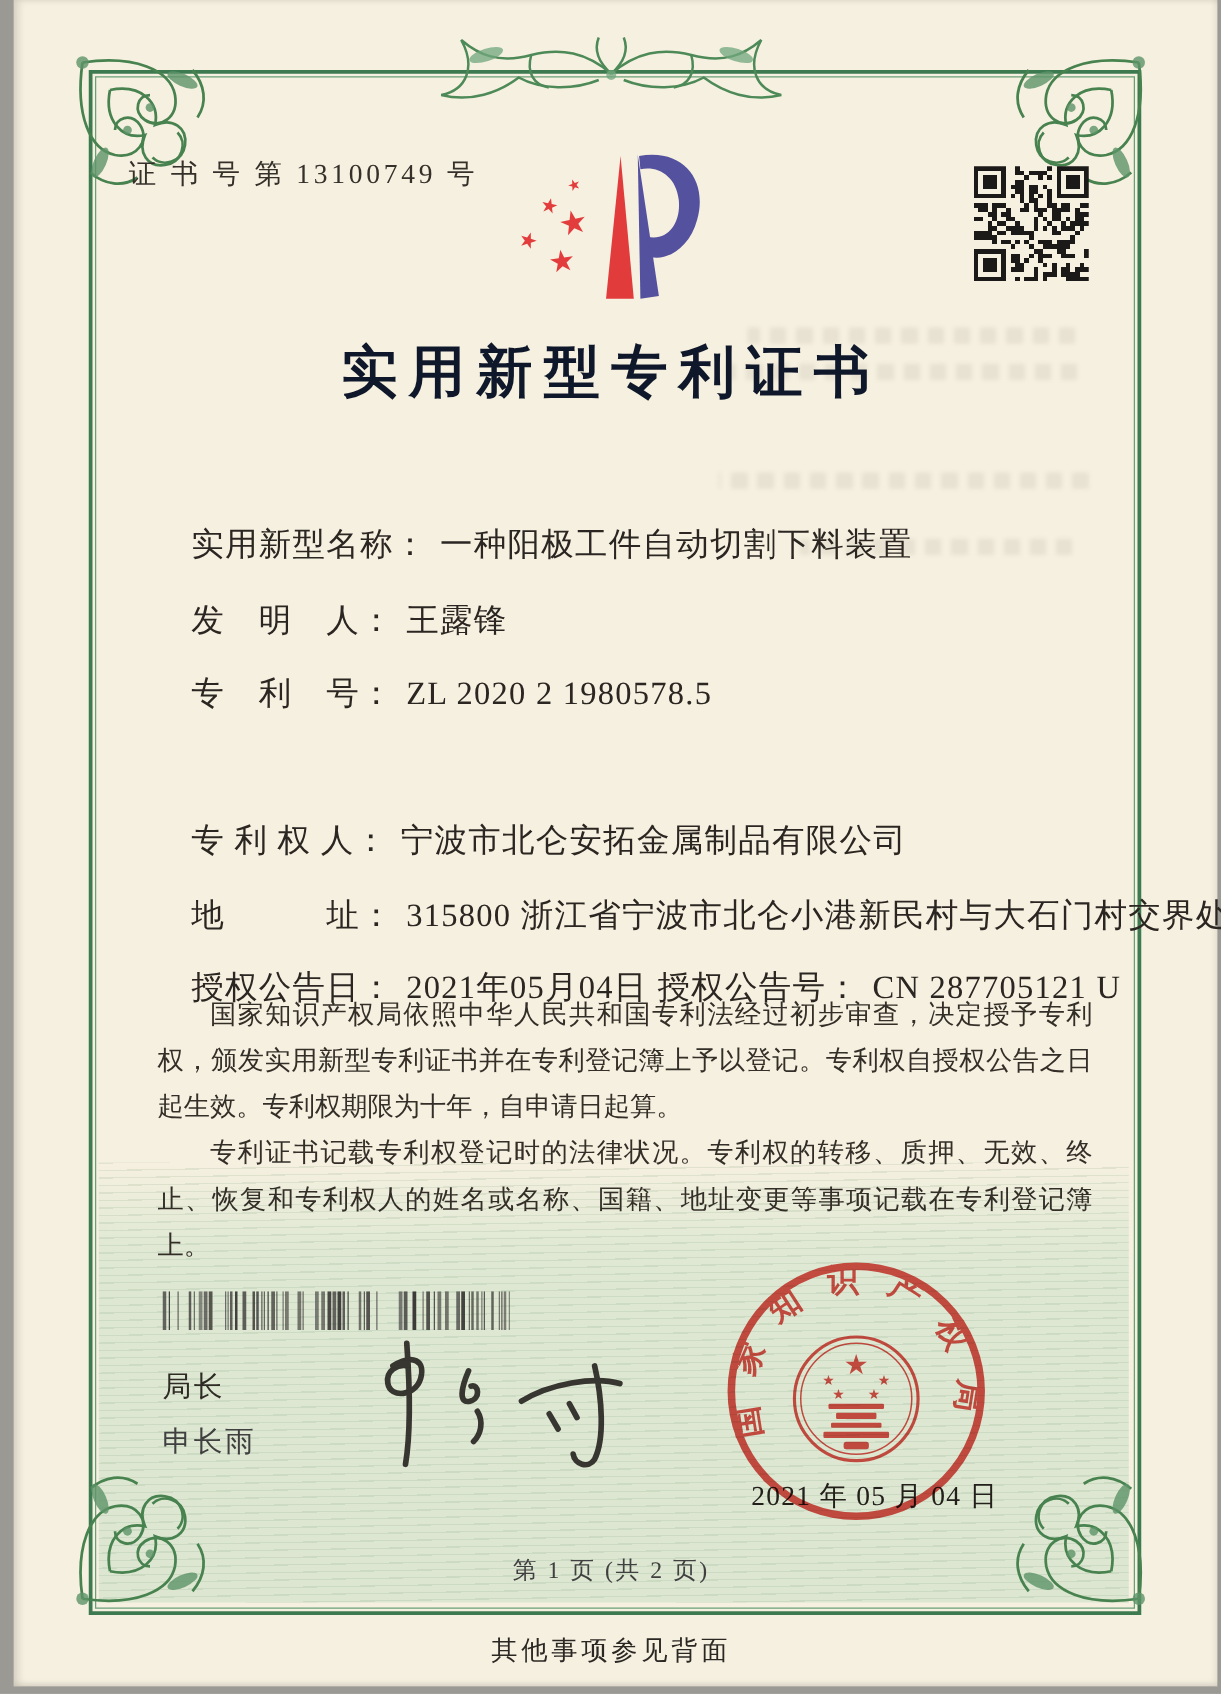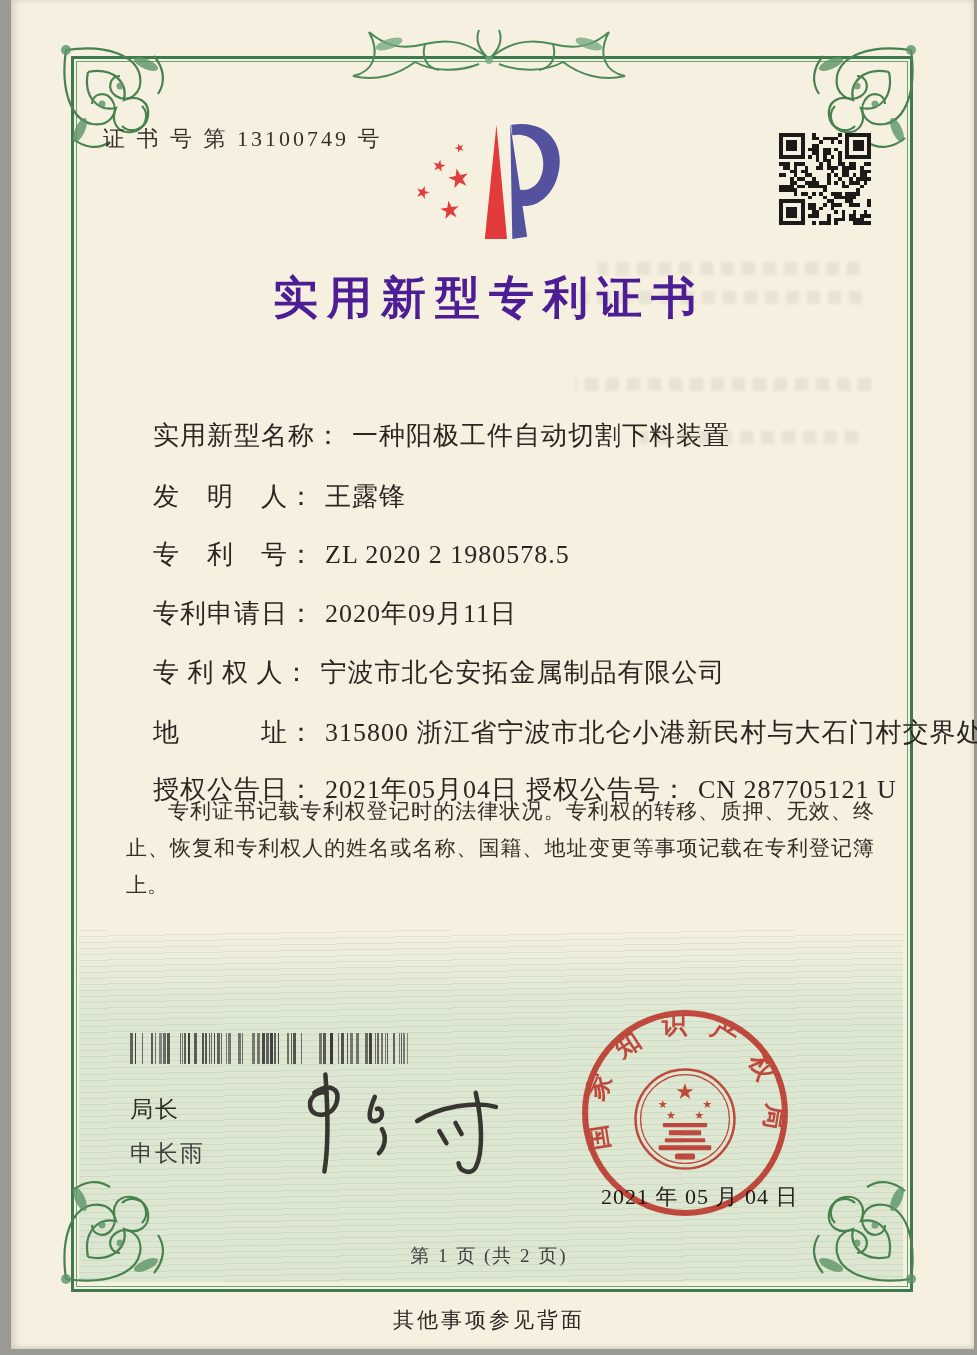--- a/index.html
+++ b/index.html
@@ -25,21 +25,21 @@
   .orn-tr{left:804px;top:42px;transform:scaleX(-1);}
   .orn-bl{left:58px;top:1172px;transform:scaleY(-1);}
   .orn-br{left:804px;top:1172px;transform:scale(-1,-1);}
   .orn-top{left:329px;top:14px;}
   
   .cert-no{position:absolute;left:103px;top:124px;font-size:22px;letter-spacing:3px;color:#35302a;}
   .logo{position:absolute;left:405px;top:110px;width:165px;height:148px;}
   .logo .star{position:absolute;color:#e23c3c;line-height:1;}
   .qr{position:absolute;left:779px;top:133px;width:92px;height:92px;}
   .title{position:absolute;left:71px;width:836px;top:268px;text-align:center;
-         font-size:45px;font-weight:700;letter-spacing:9px;color:#4c1d95;}
+         font-size:45px;font-weight:700;letter-spacing:9px;color:#0f172a;}
   
   .row{position:absolute;left:127px;width:748px;font-size:26px;white-space:pre;}
   .row .lbl{letter-spacing:1px;}
   .row .val{margin-left:10px;letter-spacing:1px;}
   .pair2{position:absolute;left:360px;top:0;}
   
   .paras{position:absolute;left:126px;top:793px;width:748px;font-size:21px;line-height:37px;
          text-align:justify;color:#332e27;}
   .paras p{margin:0;text-indent:2em;}
   
@@ -358,37 +358,35 @@
 
   <div class="row" style="top:388px">
     <span class="lbl">实用新型名称：</span><span class="val">一种阳极工件自动切割下料装置</span>
   </div>
   <div class="row" style="top:449px">
     <span class="lbl">发　明　人：</span><span class="val">王露锋</span>
   </div>
   <div class="row" style="top:507px">
     <span class="lbl">专　利　号：</span><span class="val">ZL 2020 2 1980578.5</span>
   </div>
-  <div class="row" style="top:566px">
-    <span class="lbl">专利申请日：</span><span class="val">2020年09月11日</span>
-  </div>
   <div class="row" style="top:625px">
     <span class="lbl">专 利 权 人：</span><span class="val">宁波市北仑安拓金属制品有限公司</span>
   </div>
   <div class="row" style="top:685px">
     <span class="lbl">地　　　址：</span><span class="val">315800 浙江省宁波市北仑小港新民村与大石门村交界处</span>
   </div>
   <div class="row" style="top:742px">
     <span class="lbl">授权公告日：</span><span class="val">2021年05月04日</span>
     <span class="pair2">
       <span class="lbl">授权公告号：</span><span class="val">CN 287705121 U</span>
     </span>
   </div>
 
   <div class="paras">
+    <p>国家知识产权局依照中华人民共和国专利法经过初步审查，决定授予专利权，颁发实用新型专利证书并在专利登记簿上予以登记。专利权自授权公告之日起生效。专利权期限为十年，自申请日起算。</p>
     <p>专利证书记载专利权登记时的法律状况。专利权的转移、质押、无效、终止、恢复和专利权人的姓名或名称、国籍、地址变更等事项记载在专利登记簿上。</p>
   </div>
 
   <div class="barcode">
     <svg id="bcsvg" width="278" height="31">
         <rect x="0" y="0" width="3" height="31" fill="#3c3a38" opacity="0.7653666854907604"></rect>
         <rect x="5" y="0" width="1" height="31" fill="#3c3a38" opacity="0.9610967041976269"></rect>
         <rect x="12" y="0" width="1" height="31" fill="#3c3a38" opacity="0.7244160593368189"></rect>
         <rect x="21" y="0" width="2" height="31" fill="#3c3a38" opacity="0.8047033191913289"></rect>
         <rect x="25" y="0" width="1" height="31" fill="#3c3a38" opacity="0.6862037657463009"></rect>

